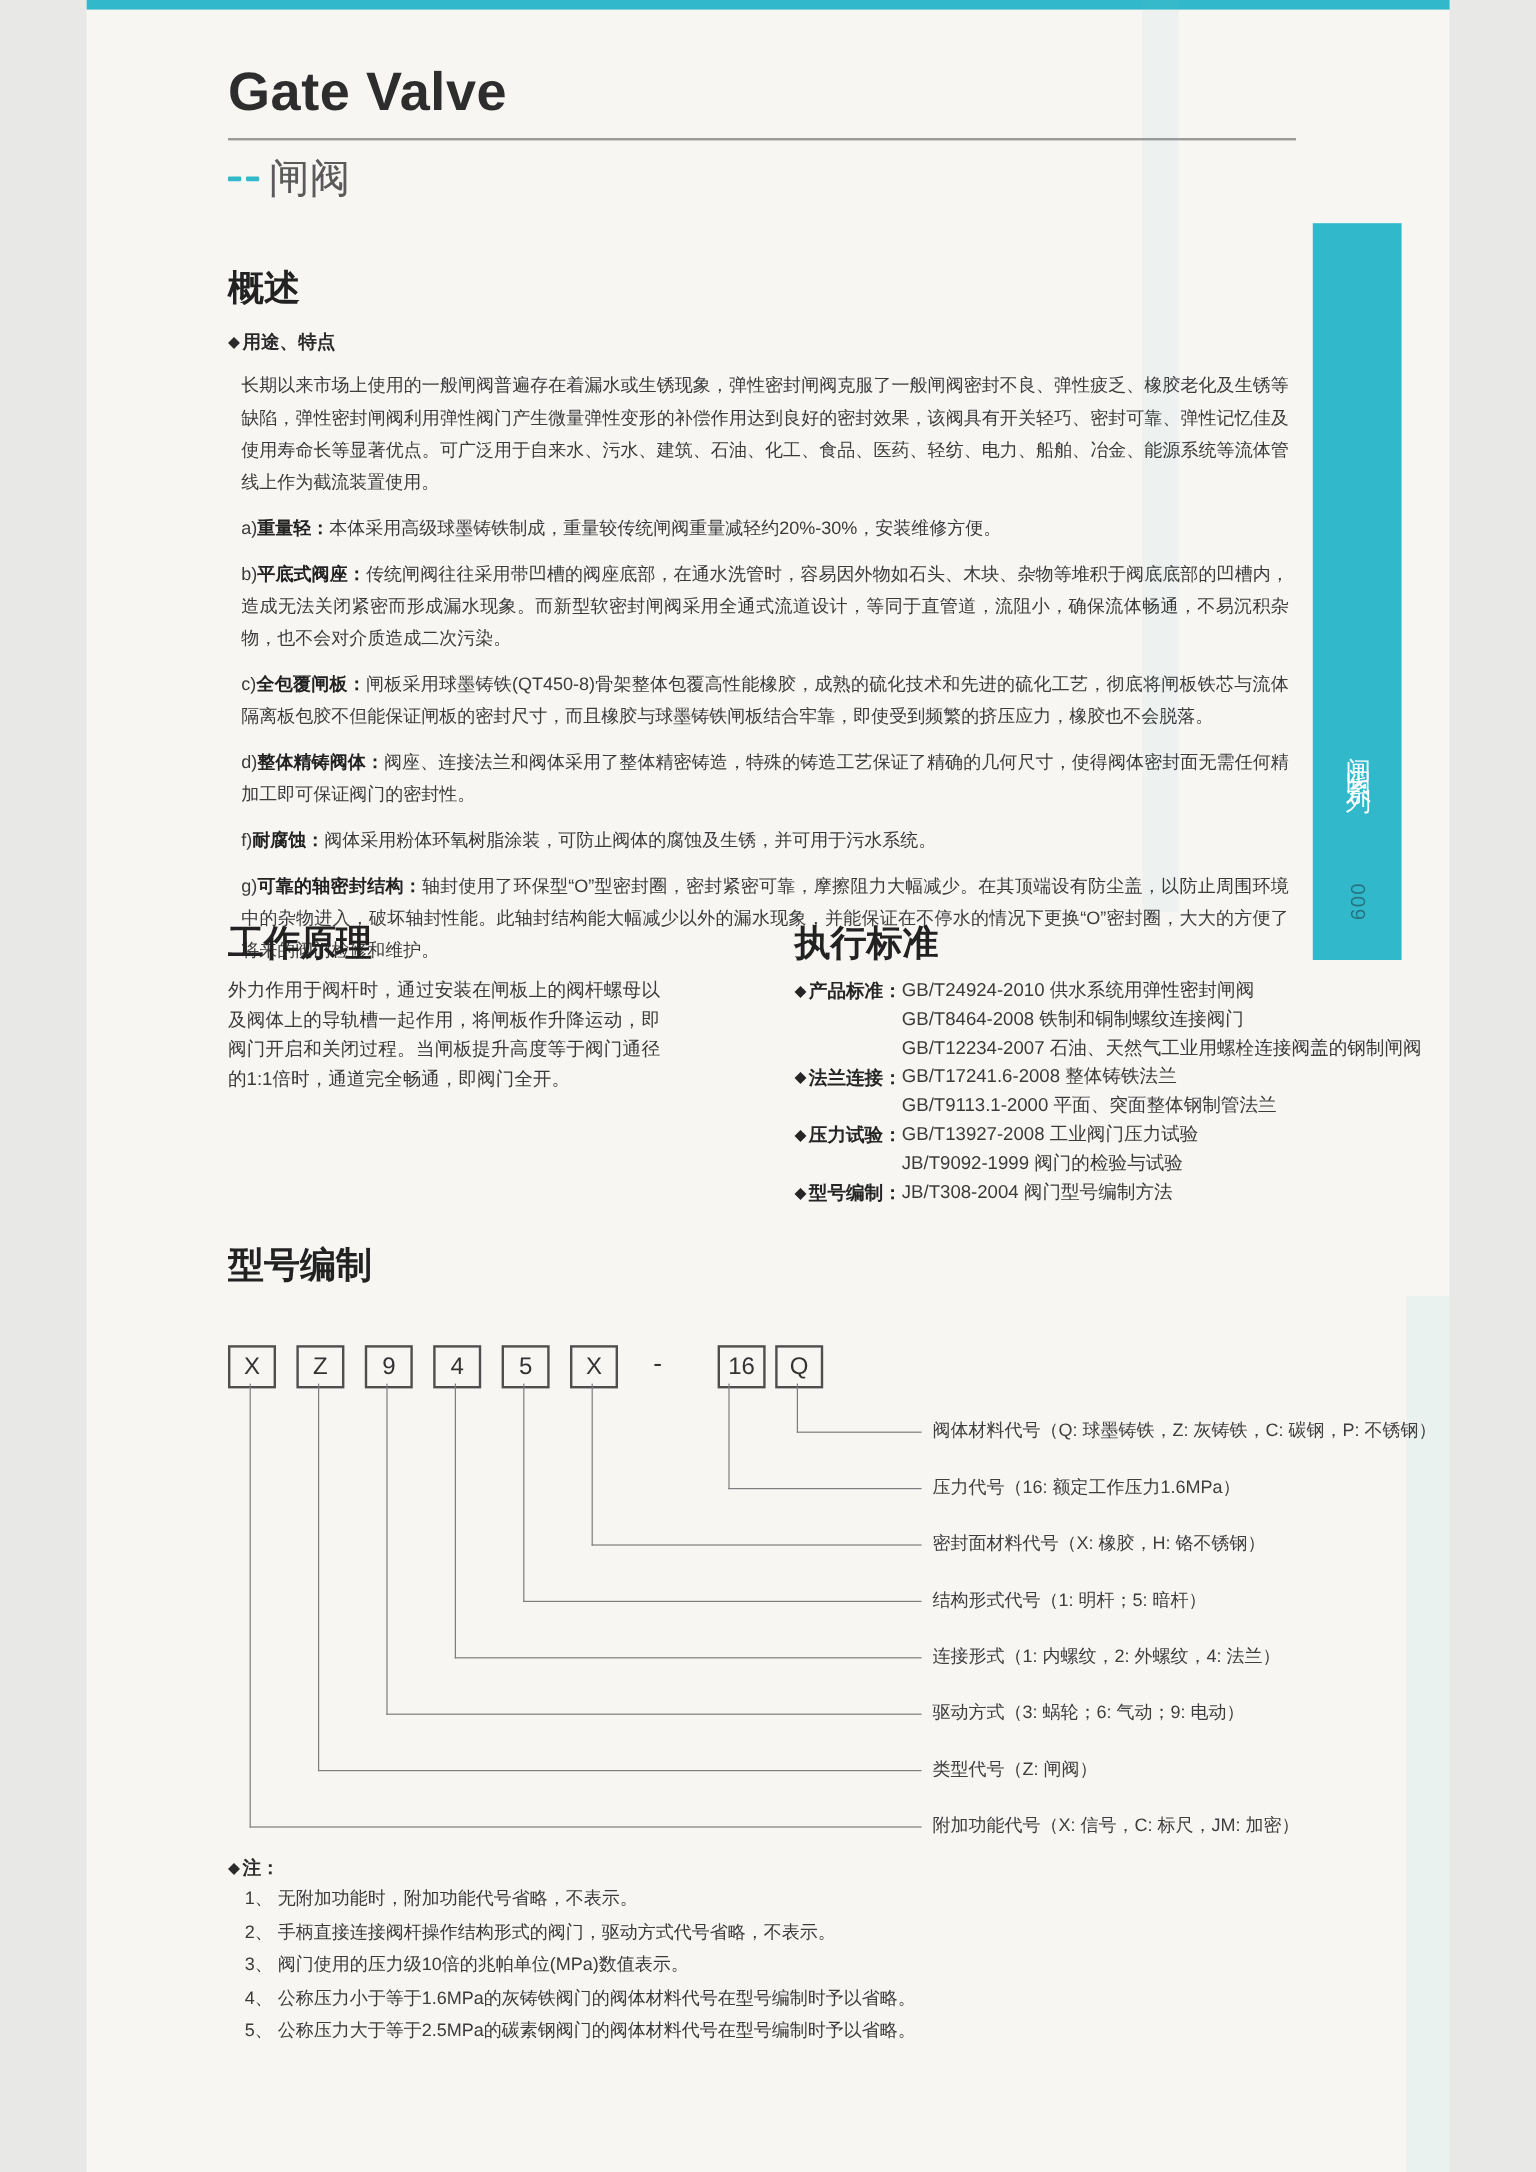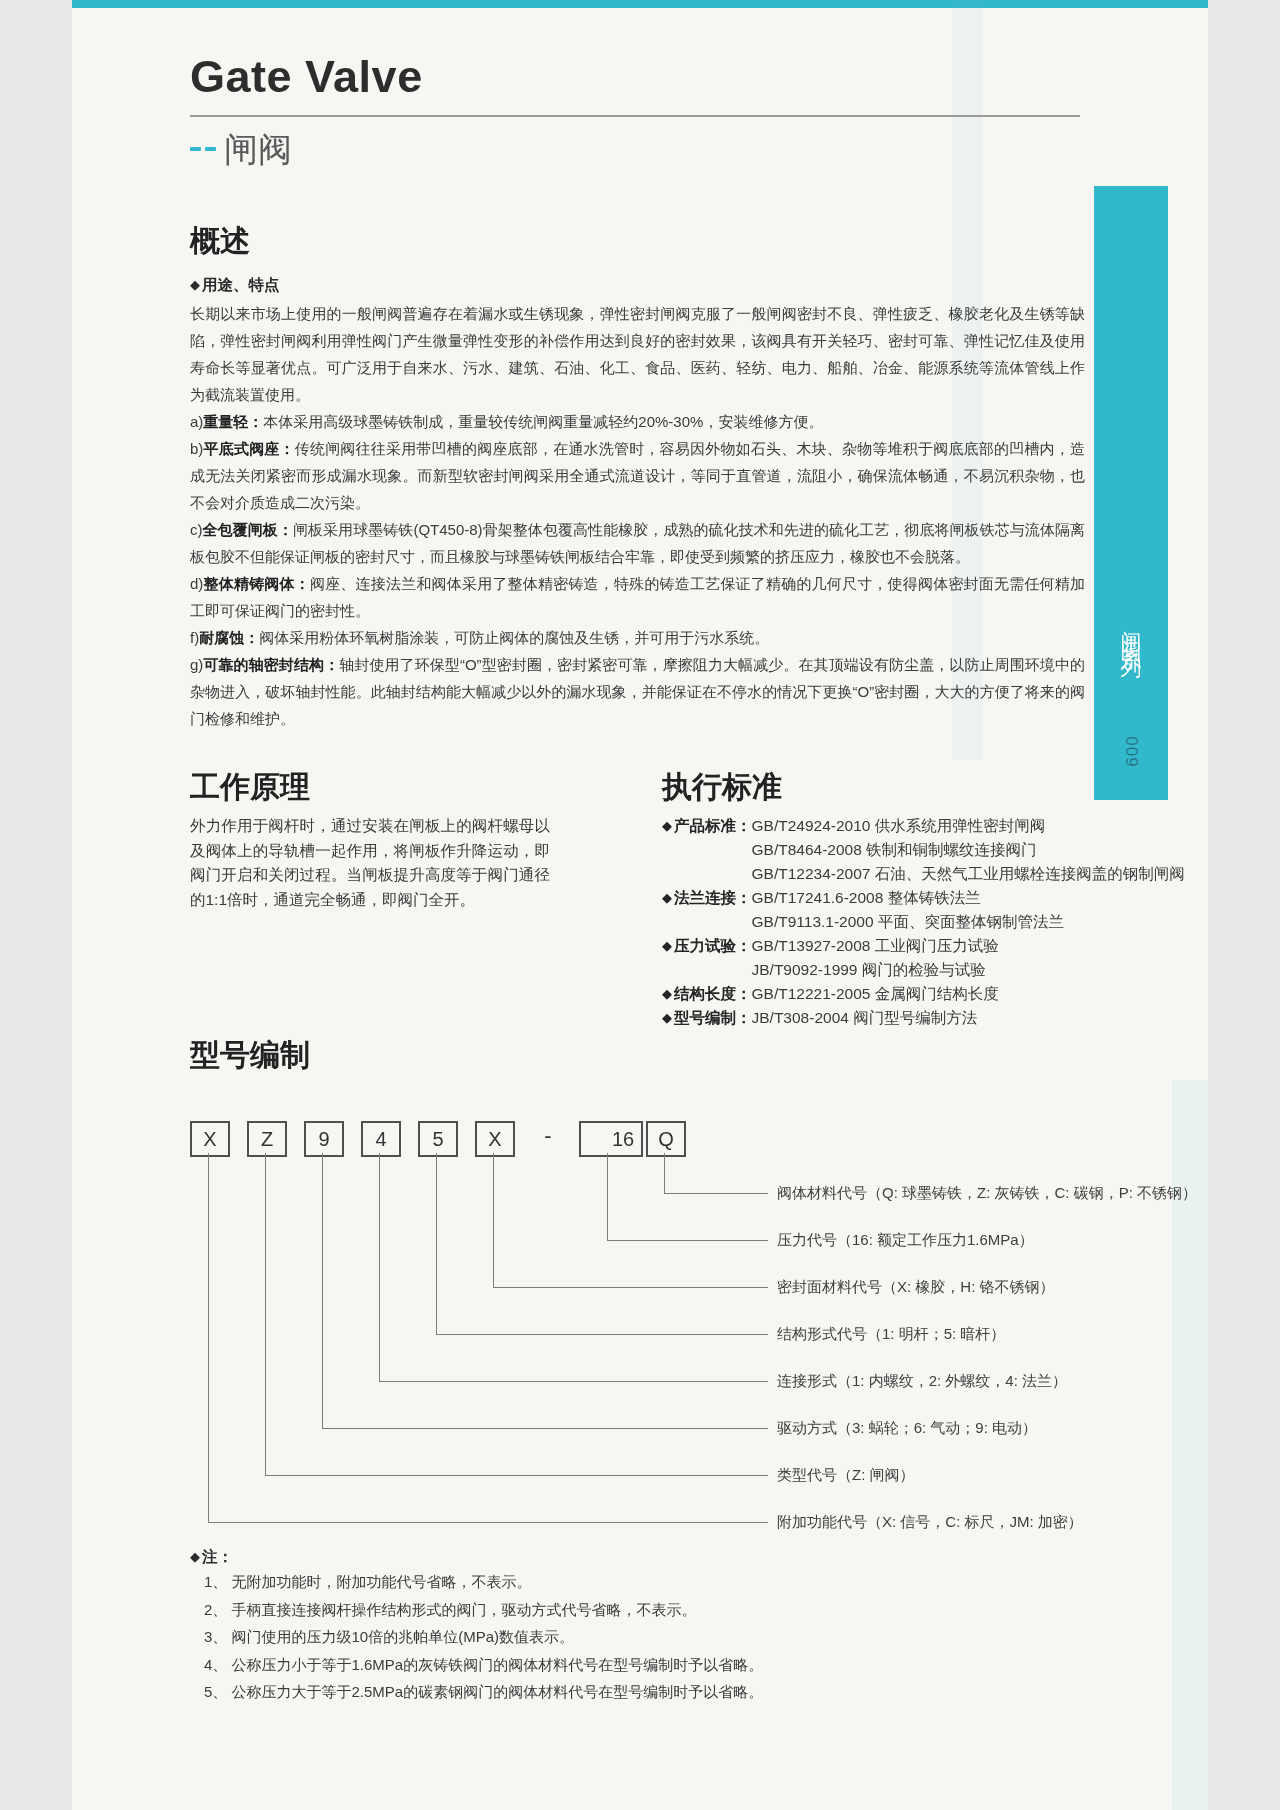--- a/index.html
+++ b/index.html
@@ -25,21 +25,21 @@
     writing-mode:vertical-rl;text-orientation:upright;color:#ffffff;
     font-size:21px;letter-spacing:9px;font-weight:400;}
   .page-num{position:absolute;top:556px;left:0;width:74px;text-align:center;
     transform:rotate(90deg);color:rgba(30,60,66,0.55);font-size:17px;letter-spacing:1px;}
   
   .overview{position:absolute;left:118px;top:226px;width:895px;}
   h2.sec{margin:0;font-size:30px;font-weight:700;color:#222222;line-height:30px;}
   .subhead{margin-top:18px;font-size:15.5px;font-weight:700;color:#2b2b2b;line-height:22px;}
   .diamond::before{content:"◆";font-size:13px;margin-right:2px;vertical-align:1px;}
   .body-text{margin-top:4px;font-size:15px;line-height:27px;text-align:justify;color:#3b3b3b;}
-  .body-text p{margin:0;}
+  .body-text p{margin:11px;}
   .feat b{color:#222;}
   .feat b::after{content:"：";}
   
   .principle{position:absolute;left:118px;top:772px;width:360px;}
   .principle p{margin:12px 0 0 0;font-size:15.5px;line-height:24.5px;text-align:justify;}
   
   .standards{position:absolute;left:590px;top:772px;width:575px;}
   .std-list{margin-top:12px;}
   .std-row{display:flex;font-size:15.5px;line-height:24px;}
   .std-lbl{font-weight:700;color:#252525;white-space:nowrap;}
@@ -127,46 +127,40 @@
         </span>
       </div>
       <div class="std-row">
         <span class="std-lbl">压力试验</span>
         <span class="std-vals">
           <div>GB/T13927-2008 工业阀门压力试验</div>
           <div>JB/T9092-1999 阀门的检验与试验</div>
         </span>
       </div>
       <div class="std-row">
-        <span class="std-lbl">结构长度</span>
-        <span class="std-vals">
-          <div>GB/T12221-2005 金属阀门结构长度</div>
-        </span>
-      </div>
-      <div class="std-row">
         <span class="std-lbl">型号编制</span>
         <span class="std-vals">
           <div>JB/T308-2004 阀门型号编制方法</div>
         </span>
       </div>
     </div>
   </div>
 
   <h2 class="sec model-head">型号编制</h2>
 
   <div class="diagram">
 
     <div class="code-box" style="left:118px;">X</div>
     <div class="code-box" style="left:175px;">Z</div>
     <div class="code-box" style="left:232px;">9</div>
     <div class="code-box" style="left:289px;">4</div>
     <div class="code-box" style="left:346px;">5</div>
     <div class="code-box" style="left:403px;">X</div>
     <div class="code-dash" style="left:462px;">-</div>
-    <div class="code-box" style="left:507px;padding-left:24px;">16</div>
+    <div class="code-box" style="left:526px;">16</div>
     <div class="code-box" style="left:574px;">Q</div>
 
     <div class="conn" style="left:592px;top:43px;width:103px;height:40px;"></div>
     <div class="conn" style="left:535px;top:43px;width:160px;height:87px;"></div>
     <div class="conn" style="left:421px;top:43px;width:274px;height:134px;"></div>
     <div class="conn" style="left:364px;top:43px;width:331px;height:181px;"></div>
     <div class="conn" style="left:307px;top:43px;width:388px;height:228px;"></div>
     <div class="conn" style="left:250px;top:43px;width:445px;height:275px;"></div>
     <div class="conn" style="left:193px;top:43px;width:502px;height:322px;"></div>
     <div class="conn" style="left:136px;top:43px;width:559px;height:369px;"></div>

